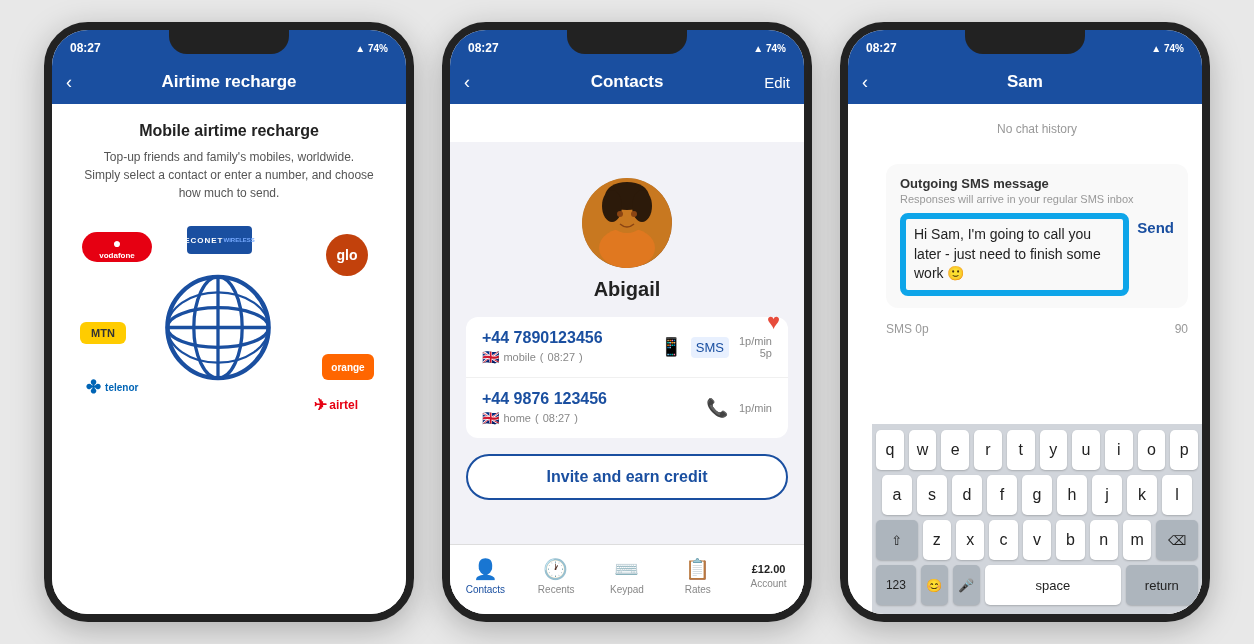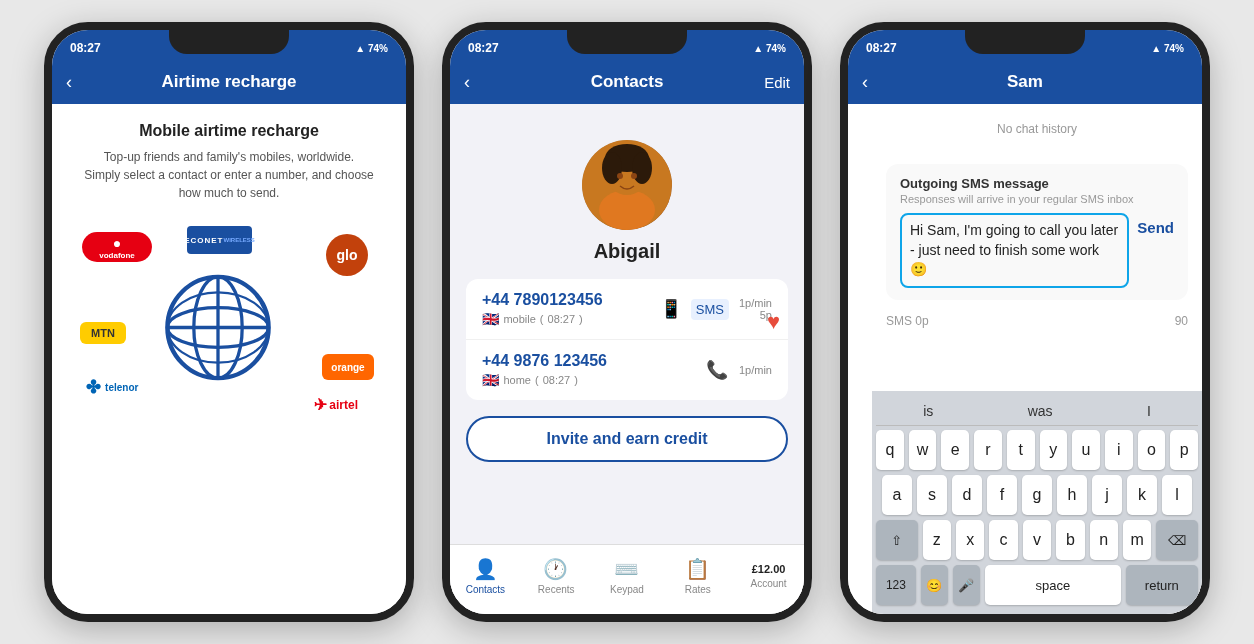--- a/index.html
+++ b/index.html
@@ -133,20 +133,21 @@
     }
 
     
     .contacts-screen { background: #f2f2f7; height: calc(100% - 74px); }
     .contact-profile {
       display: flex;
       flex-direction: column;
       align-items: center;
       padding: 36px 0 16px;
       background: #f2f2f7;
+      margin-top: 38px;
     }
     .avatar-circle {
       width: 90px; height: 90px;
       border-radius: 50%;
       overflow: hidden;
       background: linear-gradient(145deg, #c8a06a, #8b4513);
       position: relative;
       margin-bottom: 10px;
     }
     .heart-icon {
@@ -249,21 +250,21 @@
       display: flex;
       align-items: flex-start;
       gap: 8px;
     }
     .sms-text {
       flex: 1;
       font-size: 14px;
       color: #222;
       line-height: 1.4;
       padding: 6px 8px;
-      border: 2px solid #0ea5e9;
+      border: 6px solid #0ea5e9;
       border-radius: 8px;
       min-height: 52px;
     }
     .send-btn {
       color: #1a4fa0;
       font-size: 15px;
       font-weight: 600;
       padding-top: 6px;
     }
     .sms-counter {
@@ -507,25 +508,20 @@
       </div>
     </div>
     <div class="sms-counter">
       <span>
         <span>SMS</span> <span>0p</span>
       </span>
       <span>90</span>
     </div>
 
     <div class="keyboard">
-      <div class="keyboard-suggestions">
-        <span>is</span>
-        <span>was</span>
-        <span>I</span>
-      </div>
 
       <div class="kb-row">
         <div class="kb-key">q</div>
         <div class="kb-key">w</div>
         <div class="kb-key">e</div>
         <div class="kb-key">r</div>
         <div class="kb-key">t</div>
         <div class="kb-key">y</div>
         <div class="kb-key">u</div>
         <div class="kb-key">i</div>

